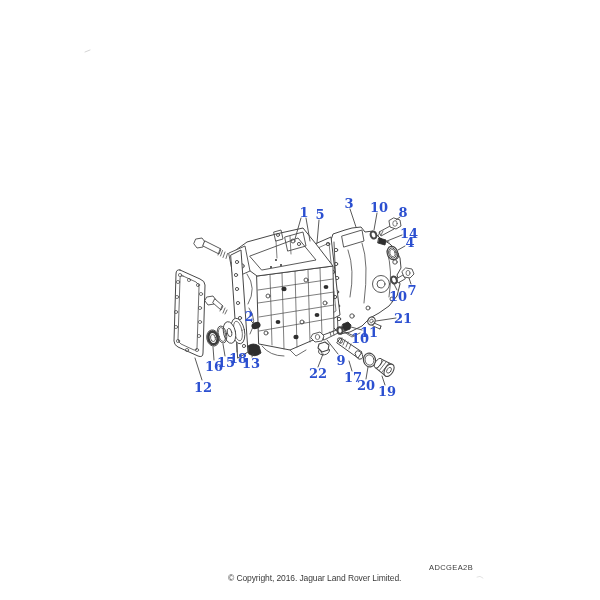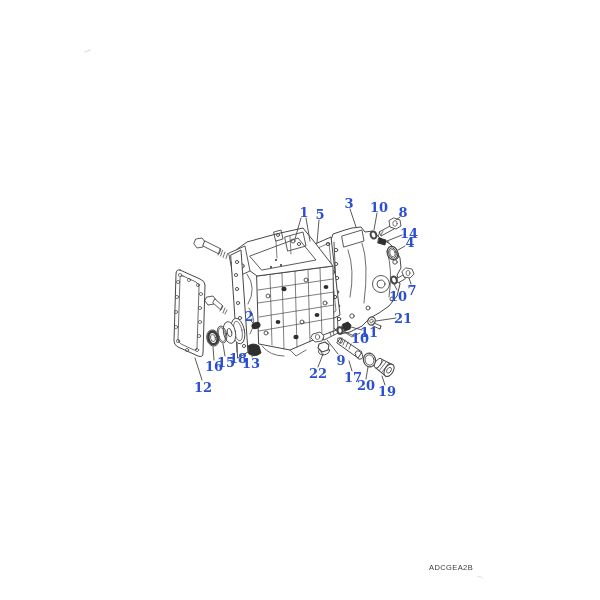--- a/index.html
+++ b/index.html
@@ -269,15 +269,16 @@
           <line x1="225" y1="356" x2="223" y2="344" stroke="#474747" stroke-width="0.9"></line>
           <text x="226" y="366.5" text-anchor="middle" class="callout" fill="#2b4fd0" stroke="none">15</text>
           <line x1="214" y1="360" x2="213" y2="347" stroke="#474747" stroke-width="0.9"></line>
           <text x="214" y="370.5" text-anchor="middle" class="callout" fill="#2b4fd0" stroke="none">16</text>
           <line x1="202" y1="380" x2="195" y2="358" stroke="#474747" stroke-width="0.9"></line>
           <text x="203" y="391.5" text-anchor="middle" class="callout" fill="#2b4fd0" stroke="none">12</text>
         </g>
   </g>
 </svg>
 
+<div class="footer-copyright">© Copyright, 2016. Jaguar Land Rover Limited.</div>
 <div class="footer-code">ADCGEA2B</div>
 
 </div>
 
 </body></html>

